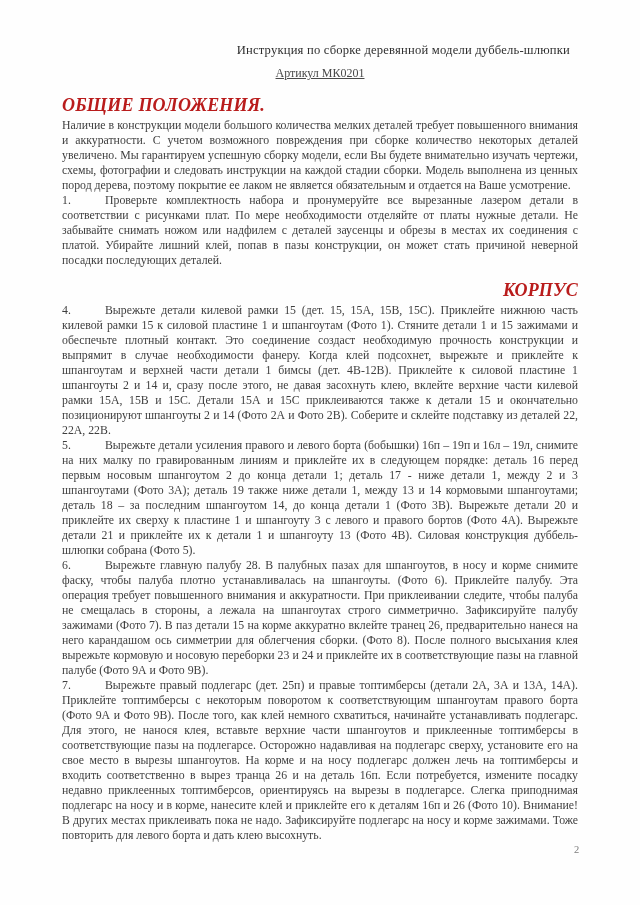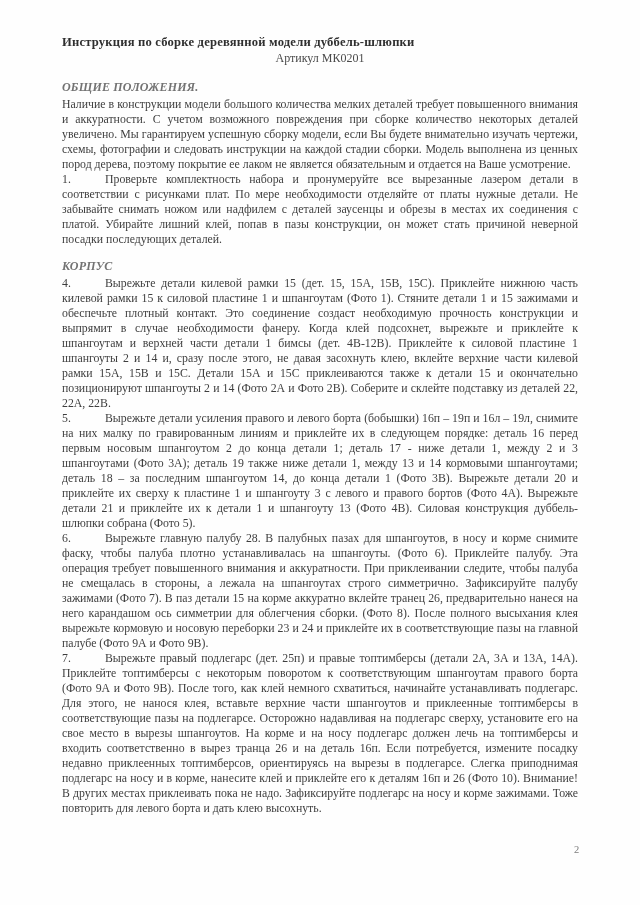--- a/index.html
+++ b/index.html
@@ -15,42 +15,44 @@
     font-family: "Liberation Serif", serif;
     color: #3e3e3e;
     overflow: hidden;
     box-sizing: border-box;
   }
   .inner {
     padding: 35px 62px 0 62px;
   }
   .doc-title {
     font-size: 12.6px;
-    font-weight: bold;
-    text-align: left;
-    margin: 0;
+    font-weight: normal;
+    text-align: right;
+    margin: 8px;
     color: #2f2f2f;
     letter-spacing: 0.2px;
   }
   .doc-subtitle {
     font-size: 12px;
     text-align: center;
     margin-top: 1px;
     color: #4a4a4a;
+    text-decoration: underline;
   }
   .sec-head {
-    font-size: 12px;
+    font-size: 18px;
     font-style: italic;
     font-weight: bold;
     margin: 14px 0 2px 0;
-    color: #737373;
+    color: #b91c1c;
     letter-spacing: 0.2px;
   }
   .sec-head.korpus {
     margin-top: 12px;
+    text-align: right;
   }
   p.body {
     font-size: 11.8px;
     line-height: 15px;
     text-align: justify;
     margin: 0;
     color: #3e3e3e;
   }
   .num {
     display: inline-block;

